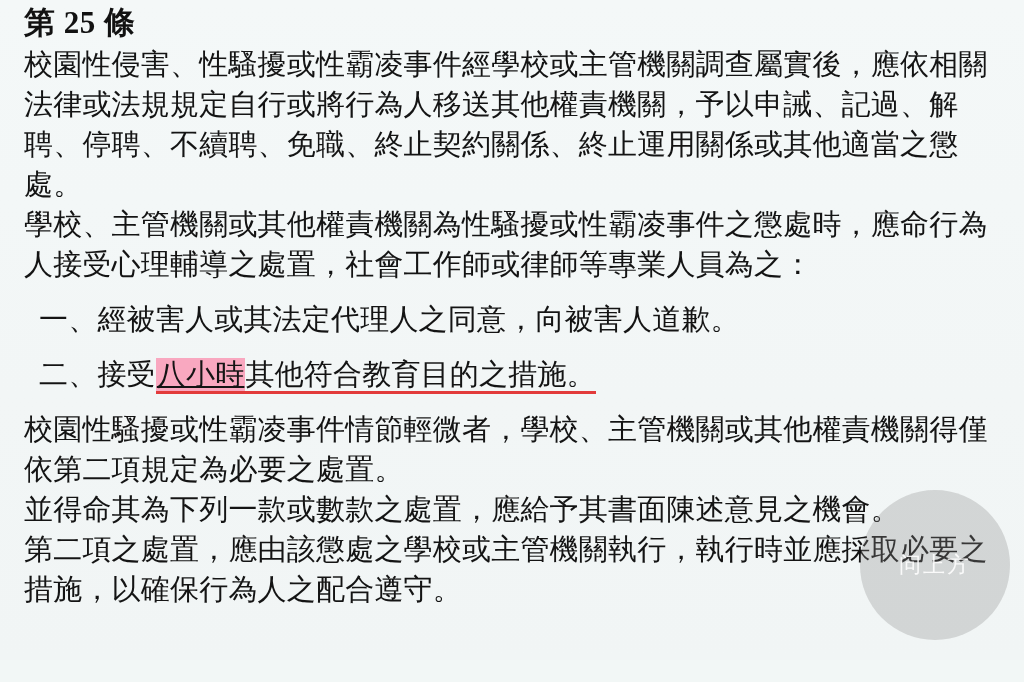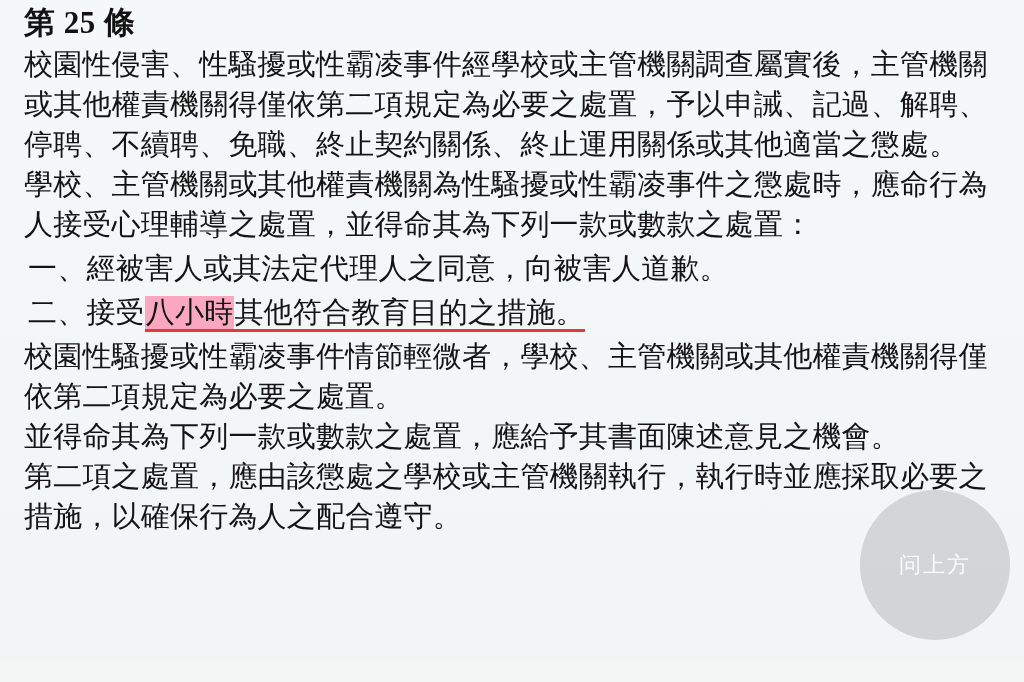--- a/index.html
+++ b/index.html
@@ -35,25 +35,26 @@
     line-height: 40px;
     color: #141414;
     letter-spacing: 0.2px;
   }
   .para {
     margin: 0;
     text-indent: 0;
     white-space: normal;
   }
   .para.hang {
-    margin: 4px;
+    margin: 15px;
   }
   .highlight {
     background: #f9a8c0;
     padding: 0 1px;
+    text-decoration: underline;
   }
   .underline-red {
     border-bottom: 3px solid #e23b3b;
     padding-bottom: 1px;
   }
   .watermark {
     position: absolute;
     right: 14px;
     bottom: 20px;
     width: 150px;
@@ -72,23 +73,23 @@
 </style>
 </head>
 <body>
 
 <div class="page">
 
   <h1 class="article-title">第 25 條</h1>
 
   <div class="body-text">
 
-    <p class="para">校園性侵害、性騷擾或性霸凌事件經學校或主管機關調查屬實後，主管機關或其他權責機關得僅依第二項規定為必要之處置，予以申誡、記過、解聘、停聘、不續聘、免職、終止契約關係、終止運用關係或其他適當之懲處。</p>
+    <p class="para">校園性侵害、性騷擾或性霸凌事件經學校或主管機關調查屬實後，應依相關法律或法規規定自行或將行為人移送其他權責機關，予以申誡、記過、解聘、停聘、不續聘、免職、終止契約關係、終止運用關係或其他適當之懲處。</p>
 
-    <p class="para">學校、主管機關或其他權責機關為性騷擾或性霸凌事件之懲處時，應命行為人接受心理輔導之處置，並得命其為下列一款或數款之處置：</p>
+    <p class="para">學校、主管機關或其他權責機關為性騷擾或性霸凌事件之懲處時，應命行為人接受心理輔導之處置，社會工作師或律師等專業人員為之：</p>
 
     <p class="para hang">一、經被害人或其法定代理人之同意，向被害人道歉。</p>
 
     <p class="para hang"><span>二、接受</span><span class="highlight underline-red">八小時</span><span class="underline-red">其他符合教育目的之措施。</span></p>
 
 
 
     <p class="para">校園性騷擾或性霸凌事件情節輕微者，學校、主管機關或其他權責機關得僅依第二項規定為必要之處置。</p>
 
     <p class="para">並得命其為下列一款或數款之處置，應給予其書面陳述意見之機會。</p>

